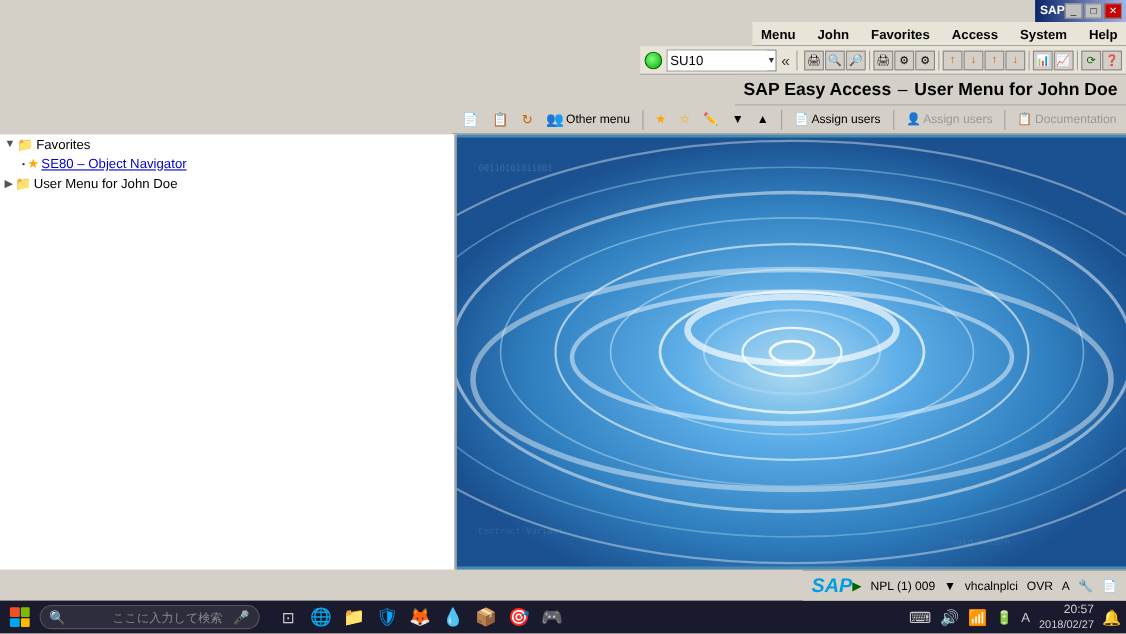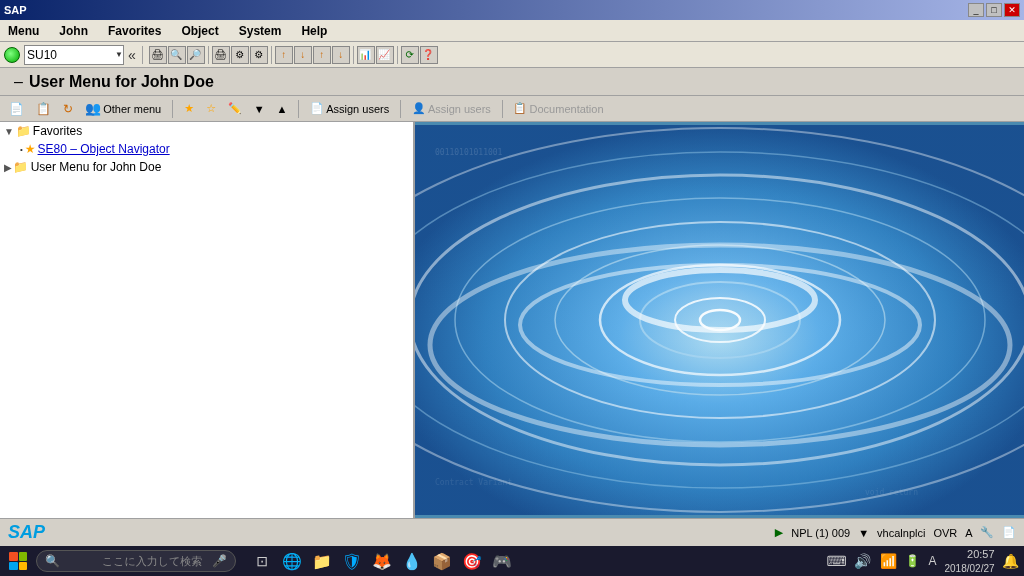--- a/index.html
+++ b/index.html
@@ -282,20 +282,21 @@
     
     .dd-arrow {
       font-size: 8px;
       color: #333;
     }
 
     .content-wrapper {
       display: flex;
       flex-direction: column;
       height: calc(576px - 30px);
+      align-items: flex-end;
     }
 
     .main-area {
       display: flex;
       flex: 1;
       overflow: hidden;
     }
   </style>
 </head>
 <body>
@@ -308,21 +309,21 @@
       <div class="title-bar-btn">_</div>
       <div class="title-bar-btn">□</div>
       <div class="title-bar-btn" style="background:#cc0000; color:white;">✕</div>
     </div>
   </div>
 
   <div class="menu-bar">
     <span class="menu-item">Menu</span>
     <span class="menu-item">John</span>
     <span class="menu-item">Favorites</span>
-    <span class="menu-item">Object</span>
+    <span class="menu-item">Access</span>
     <span class="menu-item">System</span>
     <span class="menu-item">Help</span>
   </div>
 
   <div class="toolbar1">
     <div class="green-circle"></div>
     <div style="display:flex; align-items:center; border:1px solid #888; background:white;">
       <input class="transaction-input" value="SU10" style="border: none; outline: none; width: 90px; height: 18px; font-size: 12px; padding: 0px 2px;">
       <div class="dd-arrow">▼</div>
     </div>
@@ -345,20 +346,21 @@
       <div class="toolbar-sep"></div>
       <div class="tb-btn">📊</div>
       <div class="tb-btn">📈</div>
       <div class="toolbar-sep"></div>
       <div class="tb-btn" style="color:#006600;">⟳</div>
       <div class="tb-btn">❓</div>
     </div>
   </div>
 
   <div class="header-bar">
+    <span class="header-title-sap">SAP Easy Access</span>
     <span class="header-title-dash">–</span>
     <span class="header-title-user">User Menu for John Doe</span>
   </div>
 
   <div class="toolbar3">
 
     <div class="action-btn" title="Expand" style="font-size:12px;">📄</div>
     <div class="action-btn" title="Copy" style="font-size:12px;">📋</div>
     <div class="action-btn" title="Refresh" style="font-size:12px; color:#cc6600;">↻</div>
 

